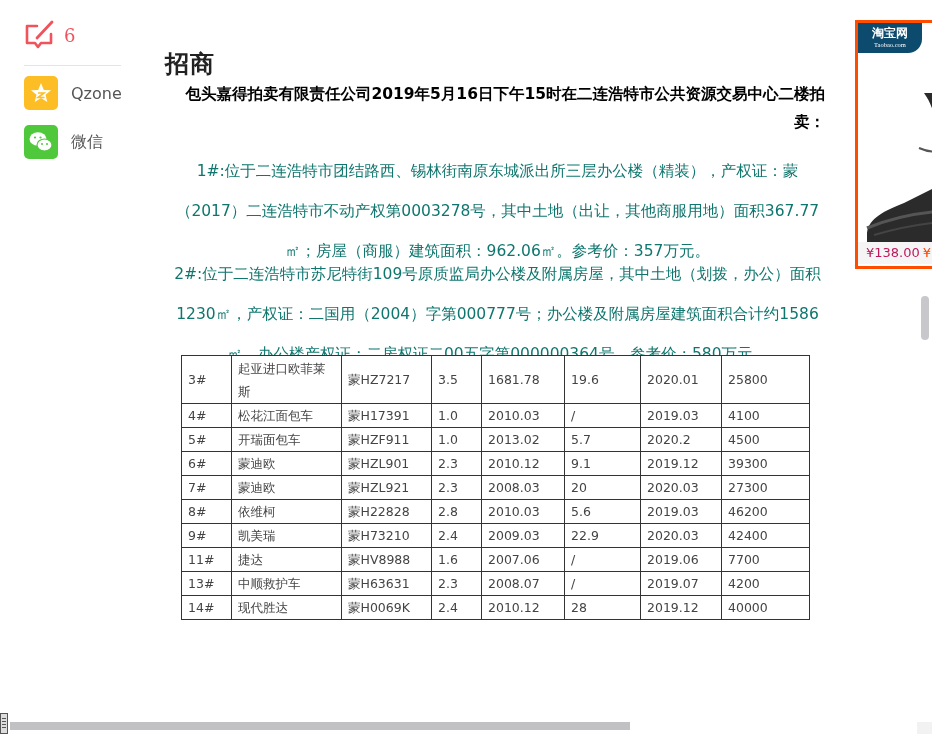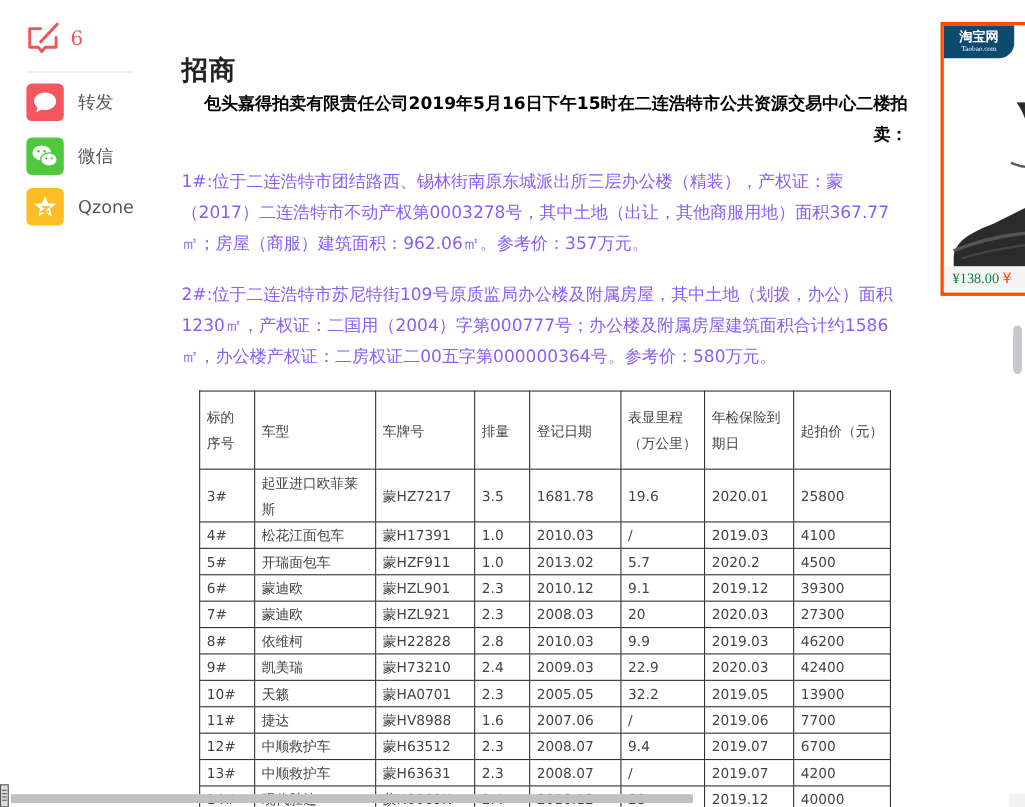--- a/index.html
+++ b/index.html
@@ -13,39 +13,39 @@
   .divider { width: 97px; height: 1px; background: #e4e4e4; margin-top: 13px; margin-bottom: 10px; }
   .share-item { display: flex; align-items: center; height: 34px; margin-bottom: 12px; cursor: pointer; }
   .share-item:nth-of-type(3) { margin-bottom: 15px; }
   .share-icon { width: 34px; height: 34px; border-radius: 5px; display: flex; align-items: center; justify-content: center; }
   .share-label { margin-left: 13px; font-size: 16px; color: #555; }
 
   
   .main { position: absolute; left: 165px; top: 0; width: 665px; }
   .title { position: absolute; top: 24px; font-size: 24px; font-weight: bold; color: #222; letter-spacing: 1px; margin-top: 24px; }
   .lead { position: absolute; top: 80px; width: 660px; font-size: 15.5px; font-weight: bold; line-height: 28px; color: #000000; text-align: right; }
-  .para { position: absolute; width: 665px; font-size: 15.5px; line-height: 28px; color: #8b5cf6; }
+  .para { position: absolute; width: 665px; font-size: 15.5px; line-height: 40px; color: #0f766e; text-align: center; }
   .p1 { top: 151px; }
   .p2 { top: 254px; }
 
   
   .vt { position: absolute; left: 181px; top: 355px; border-collapse: collapse; font-size: 12.5px; color: #444; background: #fff; }
   .vt td { border: 1.5px solid #333; padding: 0 6px; vertical-align: middle; line-height: 23px; }
   .vt tr.hdr td { height: 71px; }
   .vt tr.tall td { height: 48px; }
   .vt tr.norm td { height: 24px; line-height: 22px; }
 
   
   .ad { position: absolute; left: 855px; top: 20px; width: 90px; height: 249px; border: 3px solid #ff4d00; background: #fff; overflow: hidden; }
   .ad-logo { position: absolute; left: 0; top: 0; width: 64px; height: 30px; background: #0c4a6e; border-bottom-right-radius: 14px; color: #fff; text-align: center; }
   .ad-logo-cn { font-size: 12px; font-weight: bold; line-height: 16px; padding-top: 2px; }
   .ad-logo-en { font-size: 6.5px; line-height: 8px; font-family: Liberation Serif, serif; }
   .ad-shoe { position: absolute; left: 6px; top: 70px; width: 90px; height: 150px; }
   .ad-price { position: absolute; left: 0; bottom: 2px; width: 100%; height: 22px; background: #f5f5f5; font-size: 13px; line-height: 22px; padding-left: 8px; white-space: nowrap; }
-  .ad-price .p { color: #15803d; font-family: Liberation Serif, serif; }
+  .ad-price .p { color: #be185d; }
   .ad-price .p2 { color: #ff4400; margin-left: 3px; }
 
   
   .vscroll { position: absolute; left: 921px; top: 296px; width: 8px; height: 44px; border-radius: 4px; background: #c8c8cc; }
   .hscroll { position: absolute; left: 10px; top: 722px; width: 620px; height: 8px; background: #c1c1c4; }
   .hscroll-track-right { position: absolute; left: 917px; top: 722px; width: 15px; height: 12px; background: #f2f2f2; }
   .corner-btn { position: absolute; left: 0; top: 713px; width: 8px; height: 21px; border: 1px solid #555; background: #ddd; }
   .corner-btn::before { content: ""; position: absolute; left: 1px; top: 4px; width: 4px; height: 1px; background: #555; box-shadow: 0 3px 0 #555, 0 6px 0 #555, 0 9px 0 #555; }
 </style>
 </head>
@@ -57,49 +57,41 @@
       <svg width="32" height="32" viewBox="0 0 32 32">
         <path d="M3 9 H13 M3 9 V26 H11 L14 30 L17 26 H27 V17" fill="none" stroke="#f0535c" stroke-width="2.6" stroke-linejoin="round" stroke-linecap="round"></path>
         <path d="M13 21 L28 5" stroke="#f0535c" stroke-width="2.8" stroke-linecap="round"></path>
       </svg>
     </span>
     <span class="comment-count">6</span>
   </div>
   <div class="divider"></div>
 
   <div class="share-item">
-    <span class="share-icon" style="background:#f5575f">
-      <svg width="22" height="20" viewBox="0 0 22 20">
-          <path d="M11 1 C16.5 1 21 4.5 21 9 C21 13.5 16.5 17 11 17 C9.8 17 8.7 16.8 7.6 16.5 L3 19 L4 14.5 C2 13 1 11 1 9 C1 4.5 5.5 1 11 1 Z" fill="#fff"></path>
+    <span class="share-icon" style="background:#fdbe25">
+      <svg width="22" height="22" viewBox="0 0 22 22">
+          <path d="M11 1 L13.8 8 L21 8.3 L15.5 12.8 L17.3 20 L11 16 L4.7 20 L6.5 12.8 L1 8.3 L8.2 8 Z" fill="#fff"></path>
+          <path d="M8 11 H14 L8 15.5 H14.5" fill="none" stroke="#fdbe25" stroke-width="1.6"></path>
         </svg>
     </span>
-    <span class="share-label">转发</span>
+    <span class="share-label">Qzone</span>
   </div>
   <div class="share-item">
     <span class="share-icon" style="background:#50c83c">
       <svg width="26" height="22" viewBox="0 0 26 22">
         <ellipse cx="10" cy="8" rx="8.5" ry="6.8" fill="#fff"></ellipse>
         <ellipse cx="16.5" cy="14" rx="7.5" ry="6" fill="#fff" stroke="#50c83c" stroke-width="1.2"></ellipse>
         <circle cx="7" cy="6.5" r="1.1" fill="#50c83c"></circle>
           <circle cx="12.5" cy="6.5" r="1.1" fill="#50c83c"></circle>
         <circle cx="14" cy="13" r="1" fill="#50c83c"></circle>
           <circle cx="19" cy="13" r="1" fill="#50c83c"></circle>
       </svg>
     </span>
     <span class="share-label">微信</span>
   </div>
-  <div class="share-item">
-    <span class="share-icon" style="background:#fdbe25">
-      <svg width="22" height="22" viewBox="0 0 22 22">
-          <path d="M11 1 L13.8 8 L21 8.3 L15.5 12.8 L17.3 20 L11 16 L4.7 20 L6.5 12.8 L1 8.3 L8.2 8 Z" fill="#fff"></path>
-          <path d="M8 11 H14 L8 15.5 H14.5" fill="none" stroke="#fdbe25" stroke-width="1.6"></path>
-        </svg>
-    </span>
-    <span class="share-label">Qzone</span>
-  </div>
 </div>
 
 <div class="main">
   <h1 class="title">招商</h1>
   <p class="lead">包头嘉得拍卖有限责任公司2019年5月16日下午15时在二连浩特市公共资源交易中心二楼拍卖：</p>
   <p class="para p1">1#:位于二连浩特市团结路西、锡林街南原东城派出所三层办公楼（精装），产权证：蒙（2017）二连浩特市不动产权第0003278号，其中土地（出让，其他商服用地）面积367.77㎡；房屋（商服）建筑面积：962.06㎡。参考价：357万元。</p>
   <p class="para p2">2#:位于二连浩特市苏尼特街109号原质监局办公楼及附属房屋，其中土地（划拨，办公）面积1230㎡，产权证：二国用（2004）字第000777号；办公楼及附属房屋建筑面积合计约1586㎡，办公楼产权证：二房权证二00五字第000000364号。参考价：580万元。</p>
 </div>
 
 <table class="vt">
@@ -107,30 +99,20 @@
     <col style="width:50px">
       <col style="width:110px">
       <col style="width:90px">
       <col style="width:50px">
     <col style="width:83px">
       <col style="width:76px">
       <col style="width:81px">
       <col style="width:88px">
   </colgroup>
   <tbody id="vt-body">
-    <tr class="hdr">
-      <td>标的序号</td>
-      <td>车型</td>
-      <td>车牌号</td>
-      <td>排量</td>
-      <td>登记日期</td>
-      <td>表显里程（万公里）</td>
-      <td>年检保险到期日</td>
-      <td>起拍价（元）</td>
-    </tr>
   <tr class="tall">
         <td>3#</td>
         <td>起亚进口欧菲莱斯</td>
         <td>蒙HZ7217</td>
         <td>3.5</td>
         <td>1681.78</td>
         <td>19.6</td>
         <td>2020.01</td>
         <td>25800</td>
       </tr>
@@ -173,65 +155,45 @@
         <td>20</td>
         <td>2020.03</td>
         <td>27300</td>
       </tr>
       <tr class="norm">
         <td>8#</td>
         <td>依维柯</td>
         <td>蒙H22828</td>
         <td>2.8</td>
         <td>2010.03</td>
-        <td>9.9</td>
+        <td>5.6</td>
         <td>2019.03</td>
         <td>46200</td>
       </tr>
       <tr class="norm">
         <td>9#</td>
         <td>凯美瑞</td>
         <td>蒙H73210</td>
         <td>2.4</td>
         <td>2009.03</td>
         <td>22.9</td>
         <td>2020.03</td>
         <td>42400</td>
       </tr>
       <tr class="norm">
-        <td>10#</td>
-        <td>天籁</td>
-        <td>蒙HA0701</td>
-        <td>2.3</td>
-        <td>2005.05</td>
-        <td>32.2</td>
-        <td>2019.05</td>
-        <td>13900</td>
-      </tr>
-      <tr class="norm">
         <td>11#</td>
         <td>捷达</td>
         <td>蒙HV8988</td>
         <td>1.6</td>
         <td>2007.06</td>
         <td>/</td>
         <td>2019.06</td>
         <td>7700</td>
       </tr>
       <tr class="norm">
-        <td>12#</td>
-        <td>中顺救护车</td>
-        <td>蒙H63512</td>
-        <td>2.3</td>
-        <td>2008.07</td>
-        <td>9.4</td>
-        <td>2019.07</td>
-        <td>6700</td>
-      </tr>
-      <tr class="norm">
         <td>13#</td>
         <td>中顺救护车</td>
         <td>蒙H63631</td>
         <td>2.3</td>
         <td>2008.07</td>
         <td>/</td>
         <td>2019.07</td>
         <td>4200</td>
       </tr>
       <tr class="norm">

